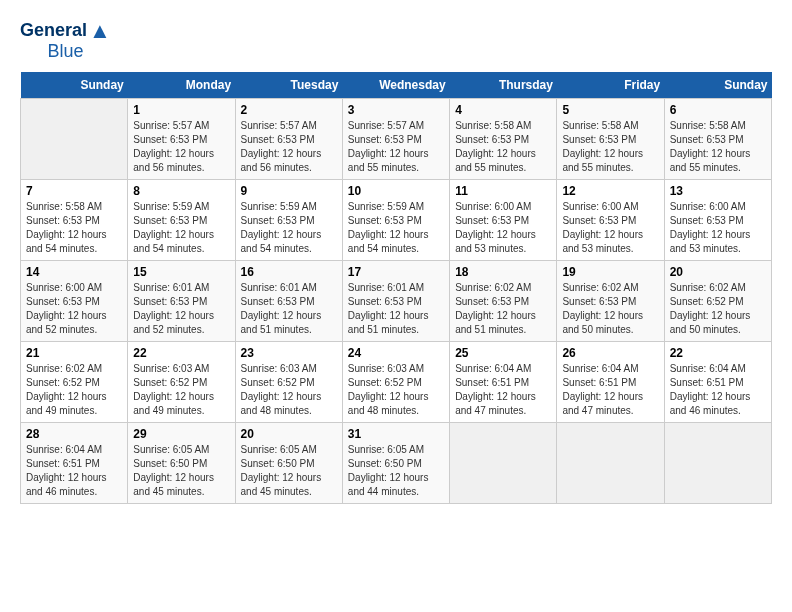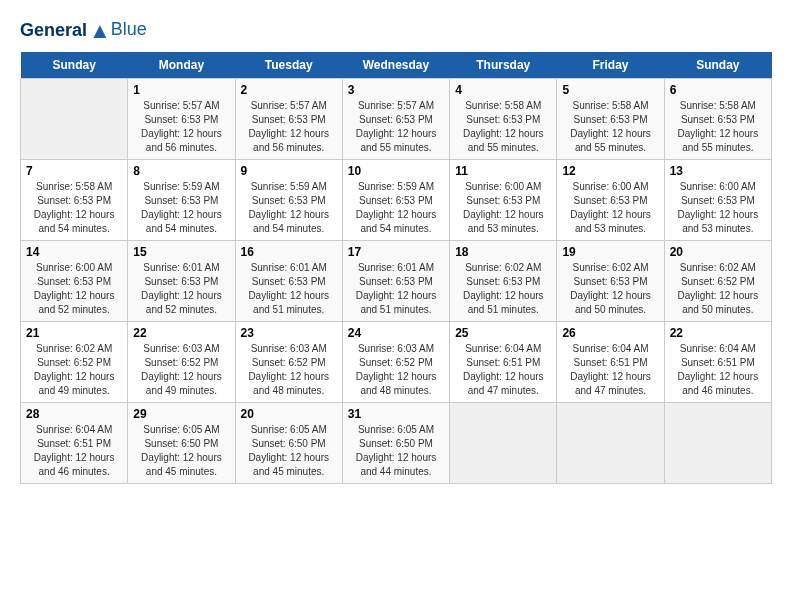--- a/index.html
+++ b/index.html
@@ -35,21 +35,21 @@
     }
     table {
       width: 100%;
       border-collapse: collapse;
       font-size: 11px;
     }
     thead tr th {
       background-color: #1a5fa8;
       color: #fff;
       padding: 6px 4px;
-      text-align: center;
+      text-align: right;
       font-size: 12px;
       font-weight: bold;
     }
     tbody tr td {
       border: 1px solid #ccc;
       padding: 4px 5px;
       vertical-align: top;
       min-height: 70px;
     }
     tbody tr:nth-child(odd) td {
@@ -61,32 +61,31 @@
     .day-number {
       font-weight: bold;
       font-size: 12px;
       display: block;
       margin-bottom: 2px;
     }
     .day-info {
       font-size: 10px;
       color: #333;
       line-height: 1.4;
-      text-align: center;
     }
     .empty-cell {
       background-color: #f0f0f0 !important;
     }
   </style>
 </head>
 <body>
 
 <div class="header-section">
   <div class="logo">
-    <div style="display:flex;flex-direction:row;align-items:flex-start">
+    <div style="display:flex;flex-direction:column;align-items:center">
       <div style="display:flex;align-items:center;gap:2px">
         <span style="font-size:18px;font-weight:bold;color:#003366;line-height:1.1">General</span>
         <span style="color:#1a5fa8;font-size:22px;line-height:1">▲</span>
       </div>
       <span style="font-size:18px;font-weight:normal;color:#1a5fa8;line-height:1.1">Blue</span>
     </div>
   </div>
   <div class="title-section">
     <div class="main-title"></div>
     <div class="subtitle"></div>

